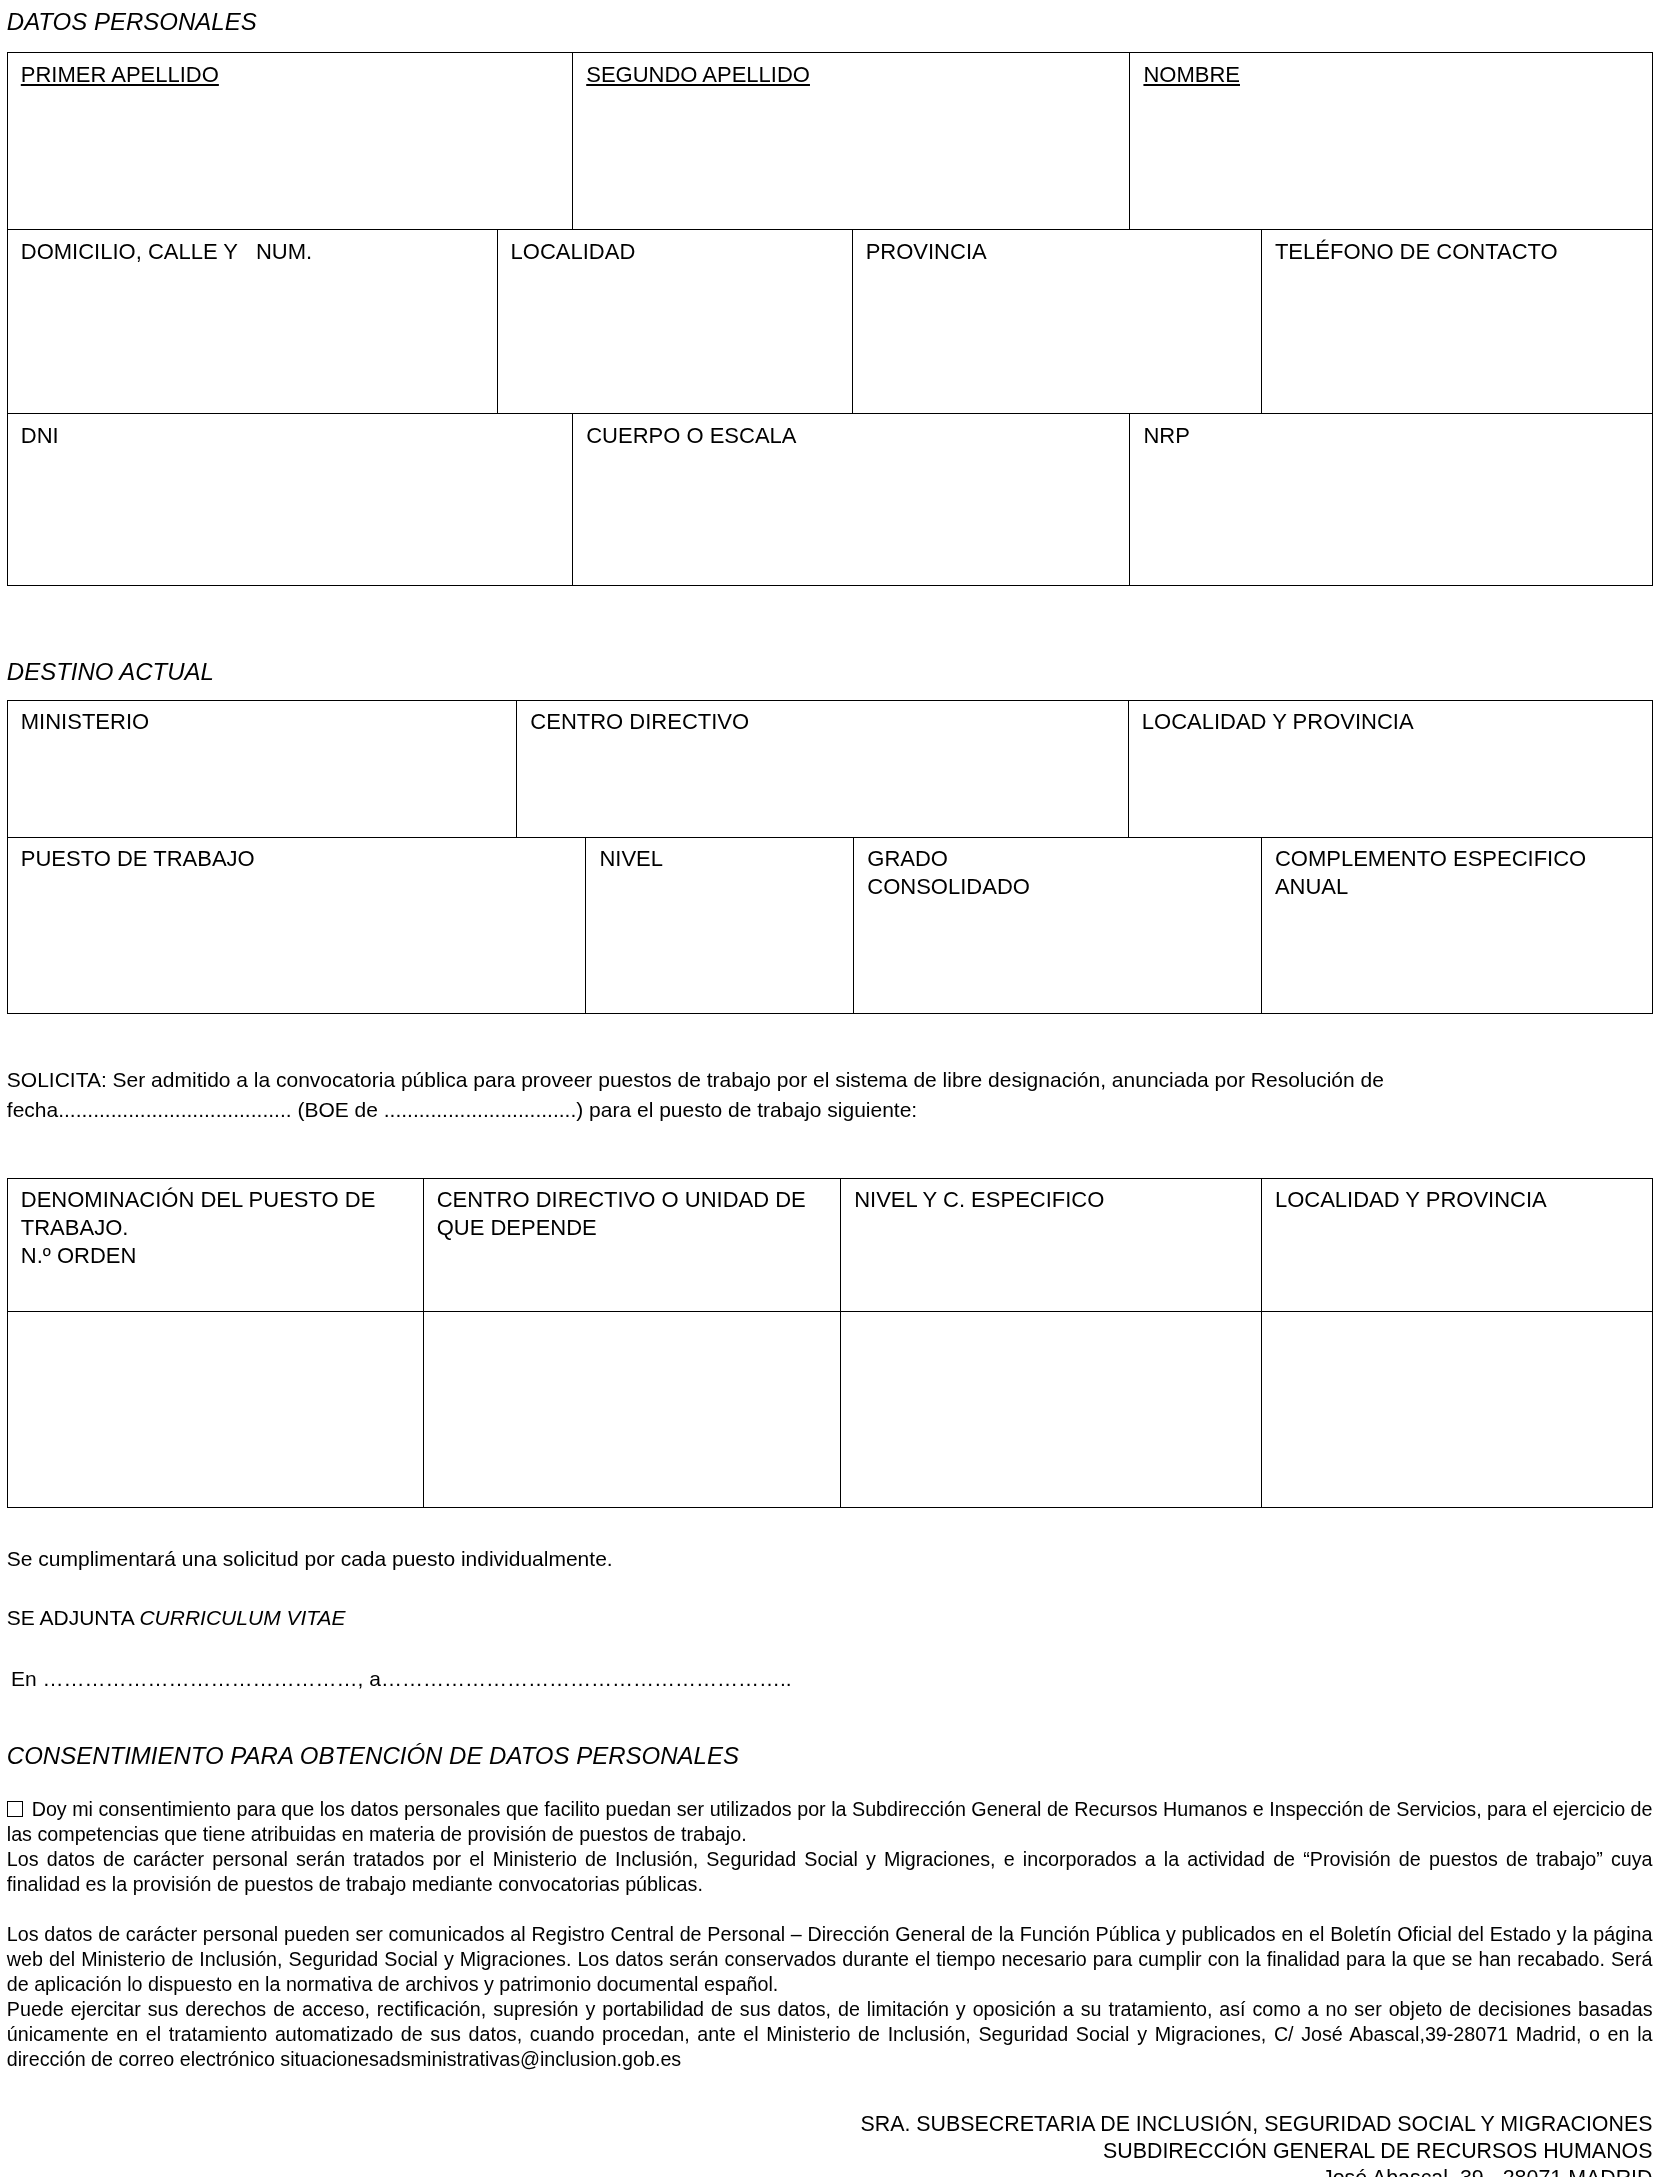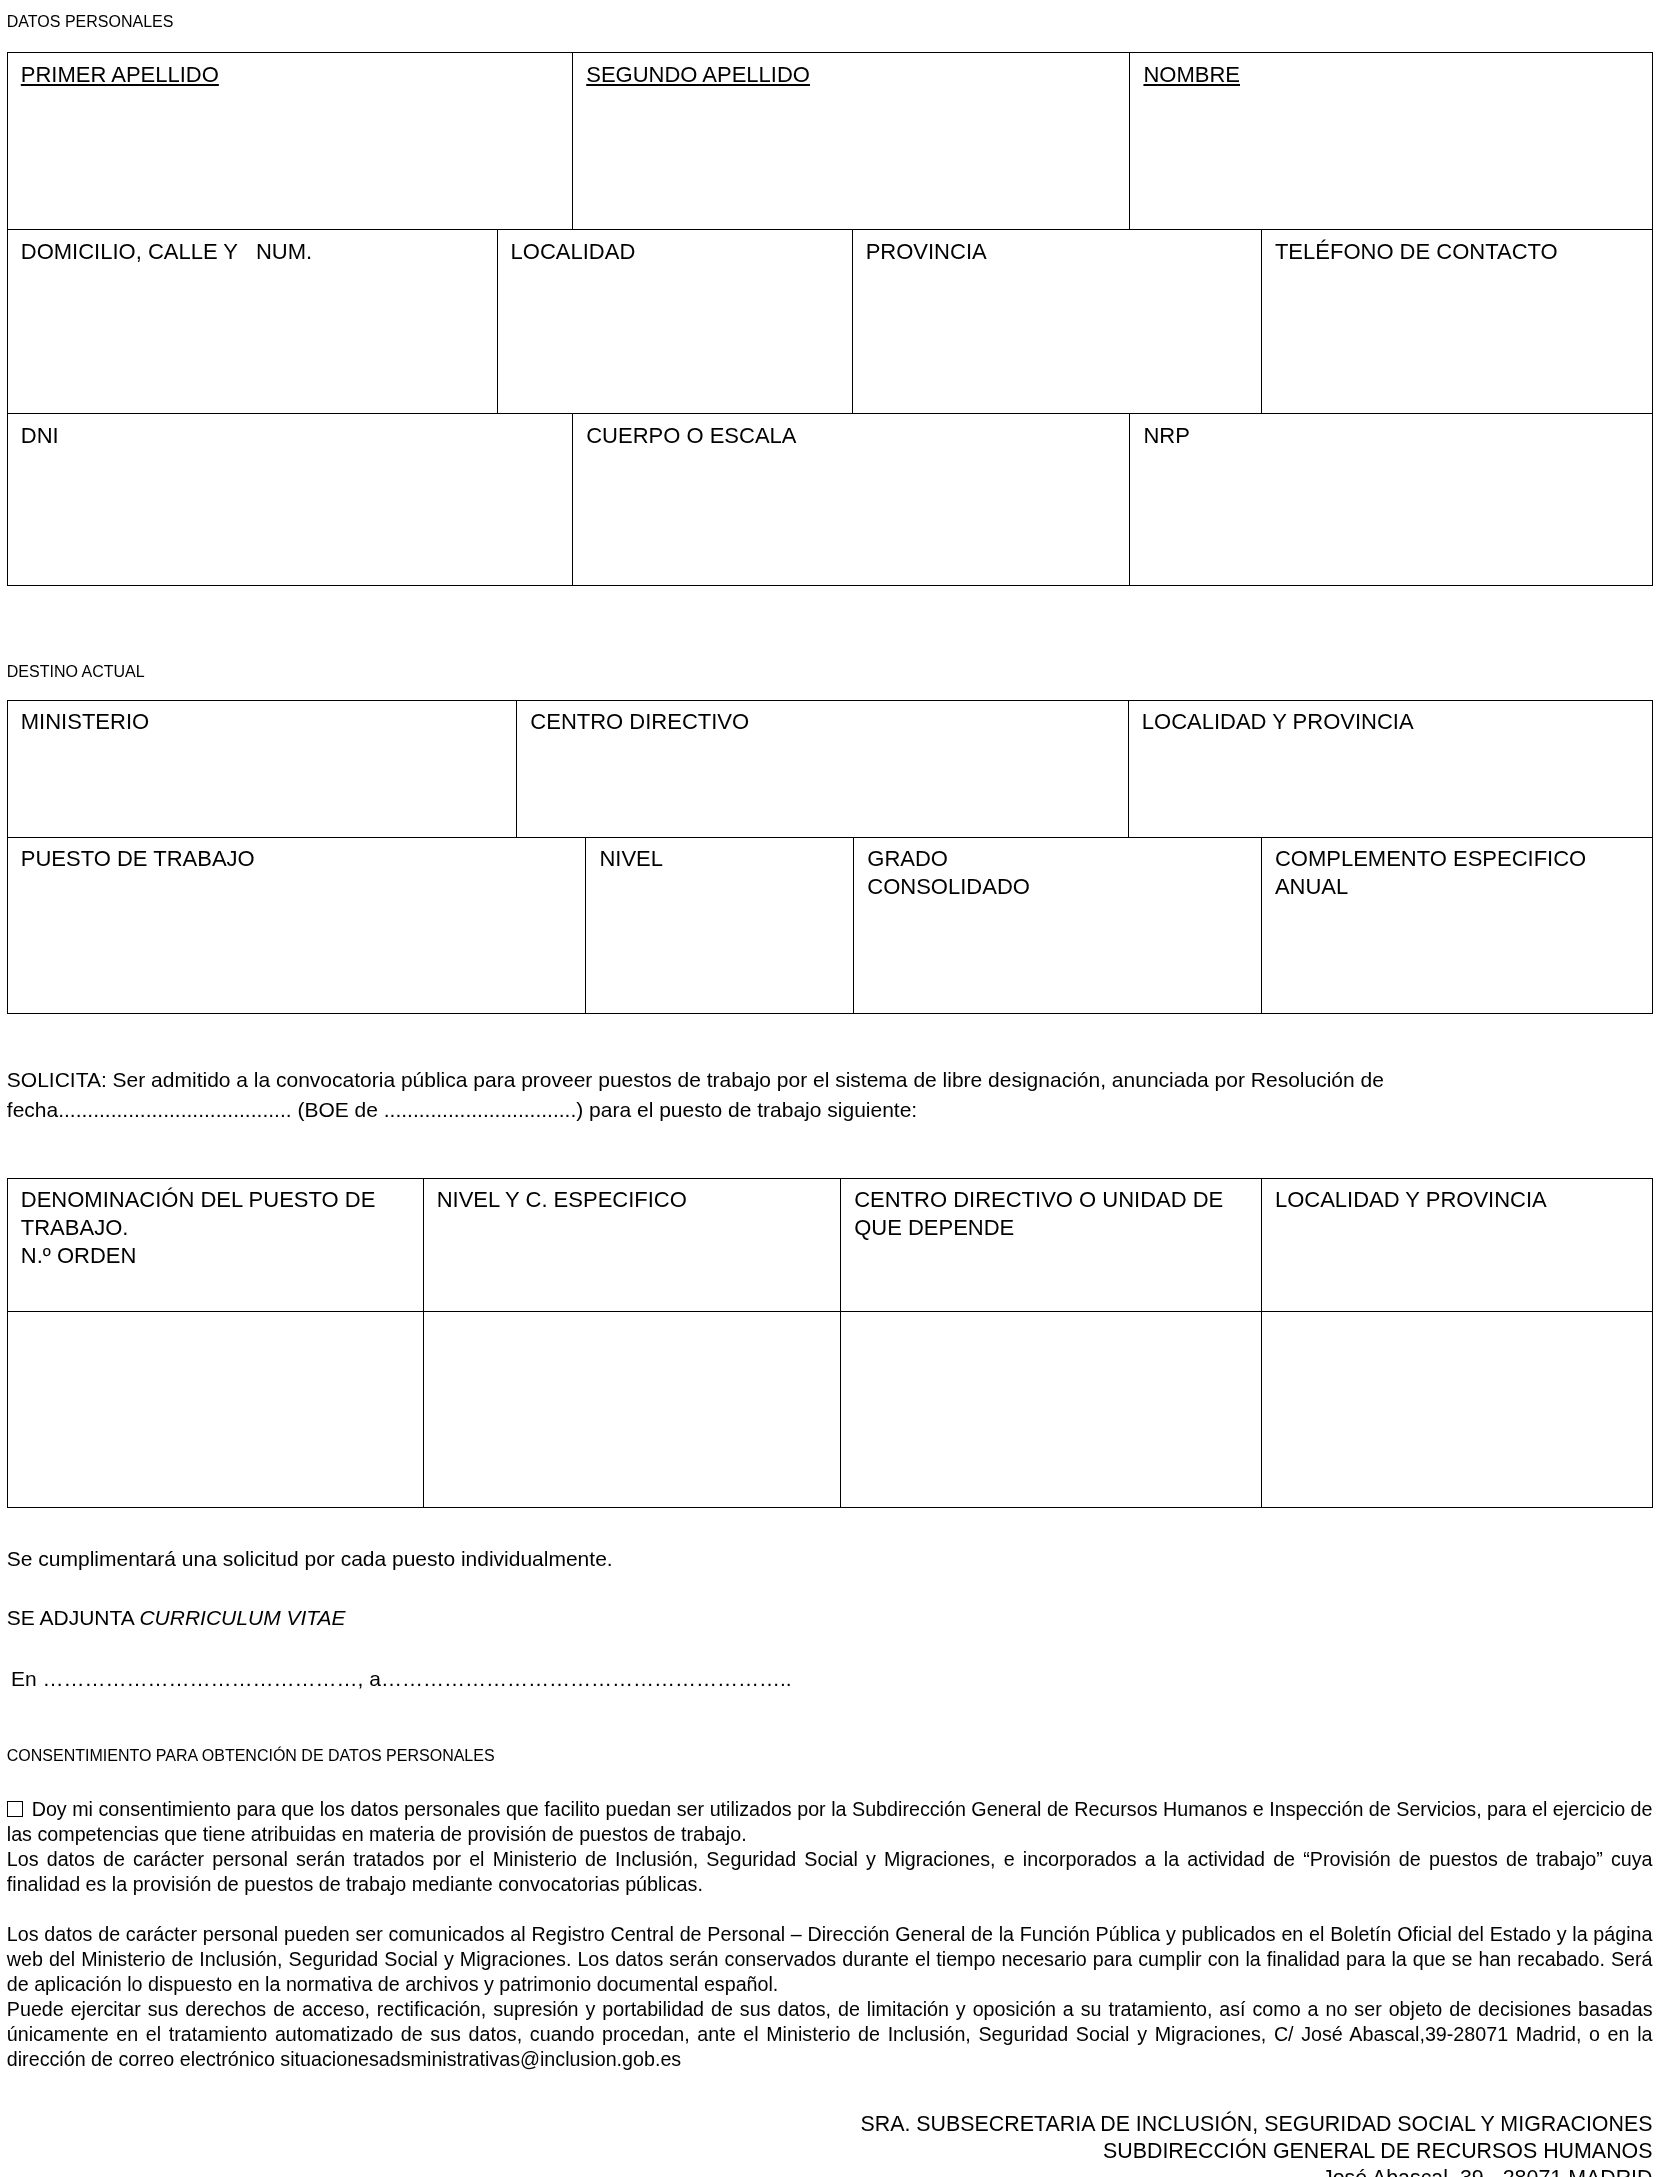--- a/index.html
+++ b/index.html
@@ -6,21 +6,21 @@
   html, body { background: #ffffff; }
   .page {
     width: 1673px;
     min-height: 2178px;
     background: #ffffff;
     color: #000000;
     font-family: "Liberation Sans", sans-serif;
     padding: 6.8px 20.5px 8.6px 6.8px;
     position: relative;
   }
-  .heading { font-size: 16px; line-height: 28px; }
+  .heading { font-size: 24px; line-height: 28px; font-style: italic; }
   .heading.first { margin: 1.7px 0 15.4px 0; }
   .mt-destino { margin-top: 72px; margin-bottom: 13.7px; }
   .mt-consent { margin-top: 48px; }
 
   .formtable { border: 1.7px solid #000; width: 100%; }
   .frow { display: grid; border-bottom: 1.7px solid #000; }
   .frow:last-child { border-bottom: none; }
   .fcell { border-right: 1.7px solid #000; padding: 7.7px 13px; overflow: hidden; }
   .fcell:last-child { border-right: none; }
   .flabel { font-size: 22px; line-height: 28px; white-space: pre-wrap; display: block; }
@@ -141,24 +141,24 @@
 
   <p class="body-text solicita">SOLICITA: Ser admitido a la convocatoria pública para proveer puestos de trabajo por el sistema de libre designación, anunciada por Resolución de fecha........................................ (BOE de .................................) para el puesto de trabajo siguiente:</p>
 
   <div class="formtable t3">
     <div class="frow cols-4c r-155">
       <div class="fcell">
         <span class="flabel">DENOMINACIÓN DEL PUESTO DE TRABAJO.
 N.º ORDEN</span>
       </div>
       <div class="fcell">
-        <span class="flabel">NIVEL Y C. ESPECIFICO</span>
+        <span class="flabel">CENTRO DIRECTIVO O UNIDAD DE QUE DEPENDE</span>
       </div>
       <div class="fcell">
-        <span class="flabel">CENTRO DIRECTIVO O UNIDAD DE QUE DEPENDE</span>
+        <span class="flabel">NIVEL Y C. ESPECIFICO</span>
       </div>
       <div class="fcell">
         <span class="flabel">LOCALIDAD Y PROVINCIA</span>
       </div>
     </div>
     <div class="frow cols-4c r-228">
       <div class="fcell"></div>
       <div class="fcell"></div>
       <div class="fcell"></div>
       <div class="fcell"></div>

